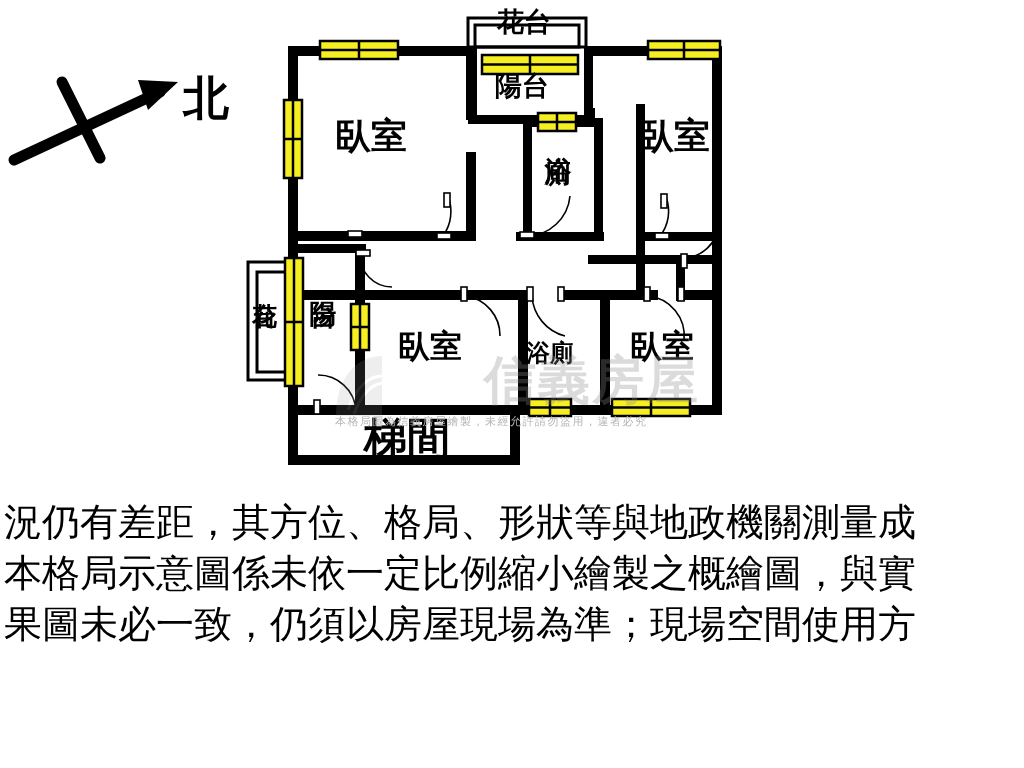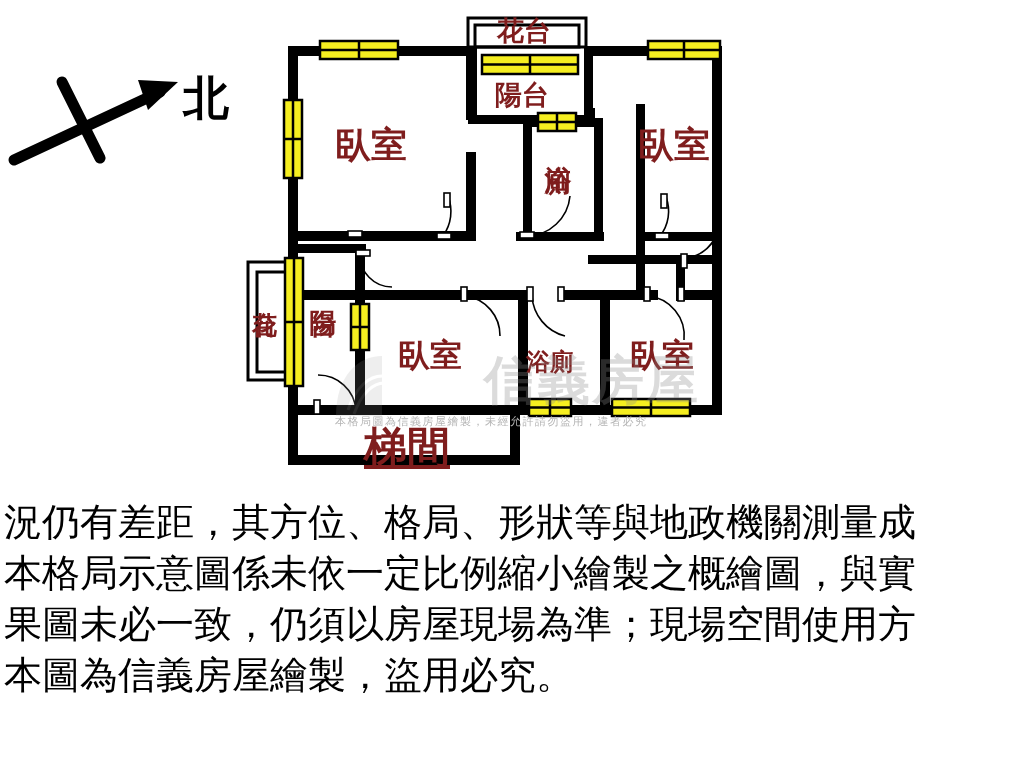--- a/index.html
+++ b/index.html
@@ -22,27 +22,26 @@
     font-weight:700;
   }
 
   
   #plan{position:absolute;left:0;top:0;width:780px;height:490px;}
   #plan svg{display:block;}
 
   
   .rlabel{
     position:absolute;
-    color:#7f1d1d;
+    color:#000000;
     font-family:"DejaVu Sans","Liberation Sans",sans-serif;
     font-weight:700;
     white-space:nowrap;
     line-height:1.0;
     letter-spacing:0px;
-    margin-top:9px;
   }
   .rlabel.vert{
     writing-mode:vertical-rl;
     text-orientation:upright;
     white-space:nowrap;
     line-height:1.0;
   }
 
   
   #watermark{
@@ -329,16 +328,15 @@
       </g>
     </svg>
     <div id="wm-text">信義房屋</div>
   </div>
   <div id="wm-sub">本格局圖為信義房屋繪製，未經允許請勿盜用，違者必究</div>
 
   <div id="disclaimer">
     <p>況仍有差距，其方位、格局、形狀等與地政機關測量成</p>
     <p>本格局示意圖係未依一定比例縮小繪製之概繪圖，與實</p>
     <p>果圖未必一致，仍須以房屋現場為準；現場空間使用方</p>
-    <p>本圖為信義房屋繪製，盜用必究。</p>
   </div>
 
 </div>
 
 </body></html>

